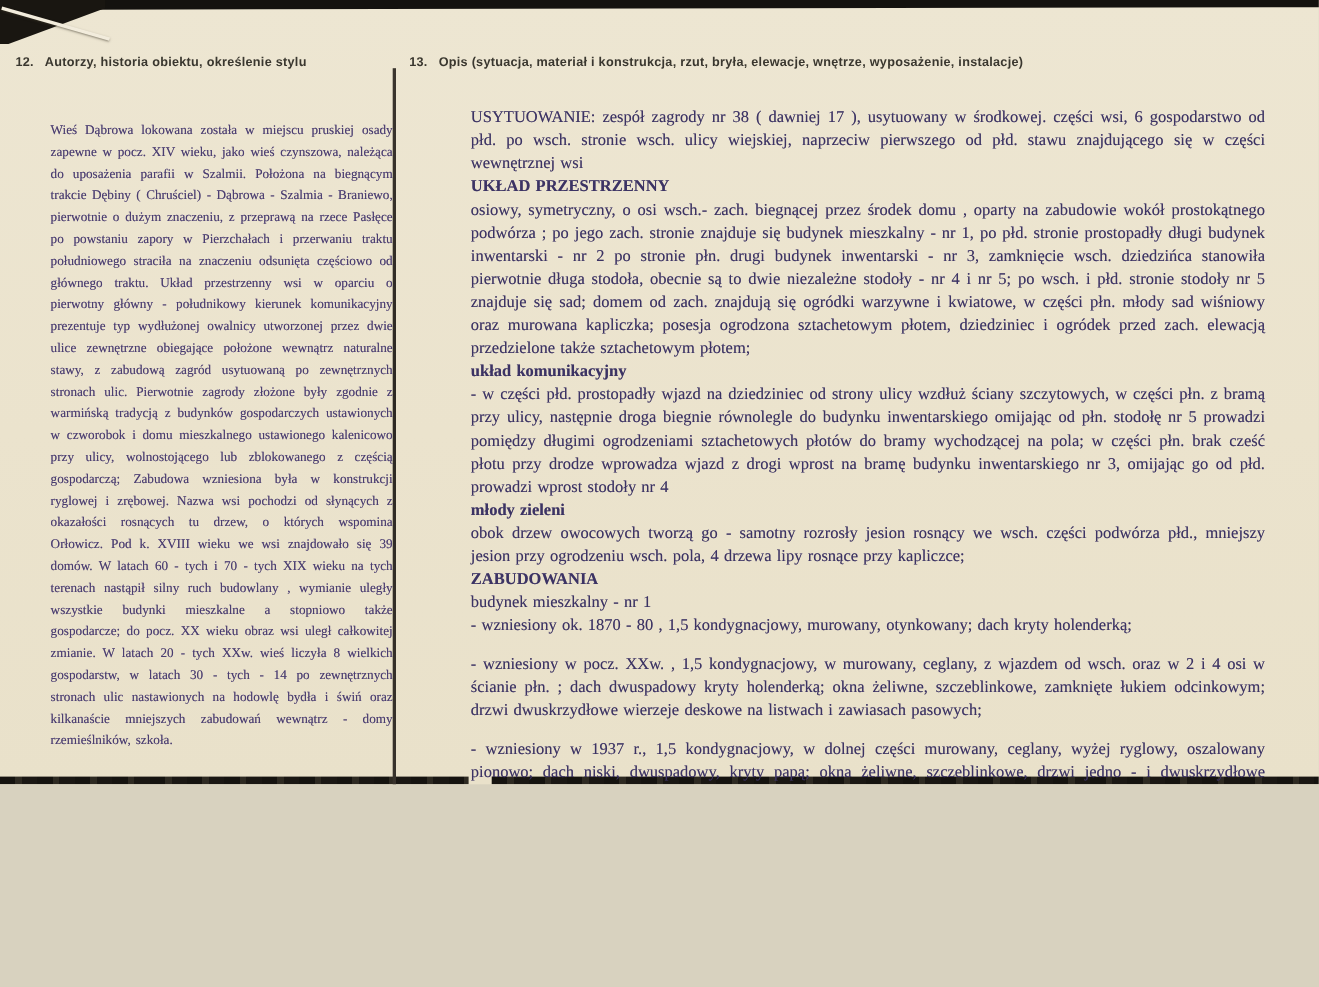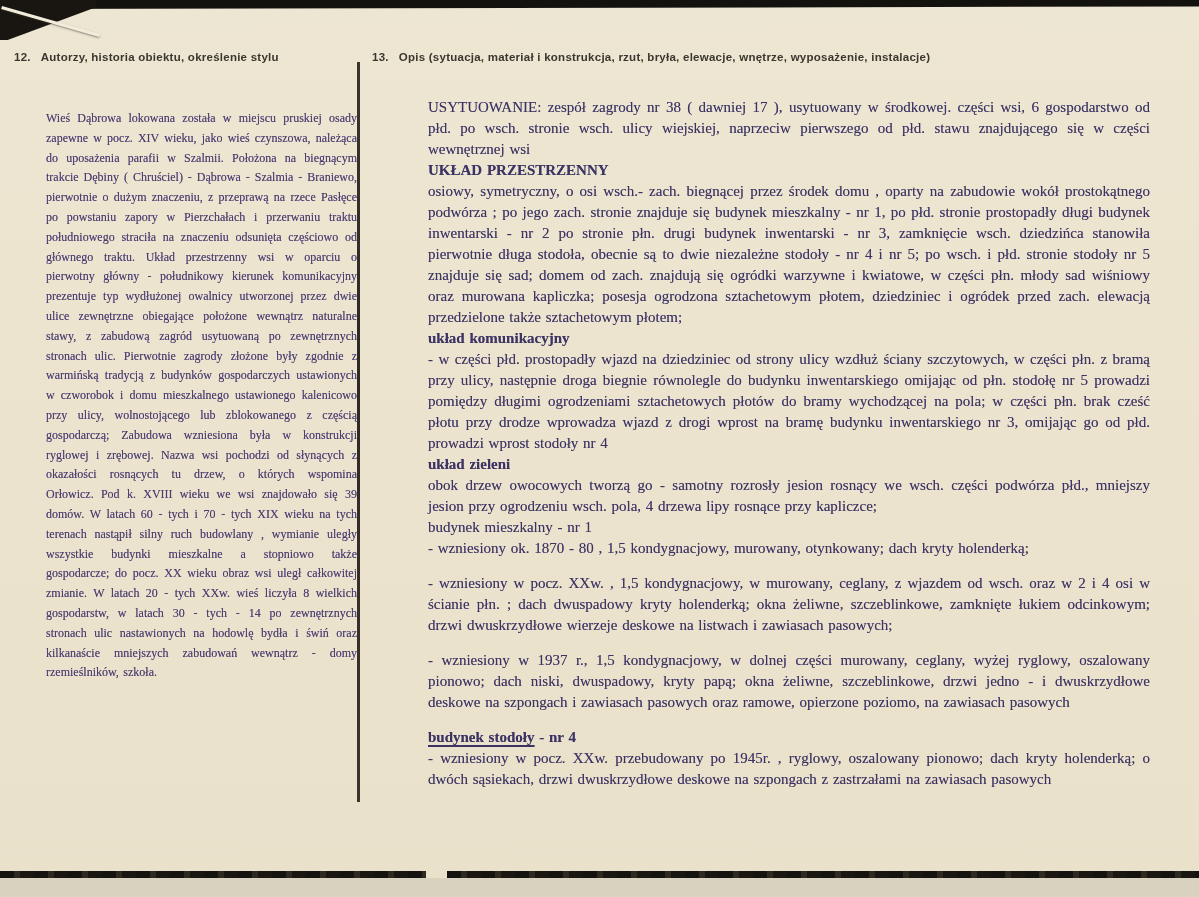--- a/index.html
+++ b/index.html
@@ -3,21 +3,21 @@
 <meta charset="utf-8">
 <style>
   html,body{margin:0;padding:0;}
   body{
     width:1199px;height:897px;
     background:#d8d2bf;
     font-family:"Liberation Serif", serif;
     overflow:hidden;
   }
   .page{
-    position:relative;width:1199px;height:878px;
+    position:relative;width:1199px;height:713px;
     background:linear-gradient(180deg,#ede6d2 0%,#ebe3cd 55%,#e9e1ca 100%);
     overflow:hidden;
   }
 
   
   .scan-top{
     position:absolute;top:0;left:0;width:1202px;height:9px;
     background:#14120f;transform:skewY(-0.12deg);transform-origin:left top;
   }
   .corner-black{
@@ -113,25 +113,26 @@
       <p class="heading">UKŁAD PRZESTRZENNY</p>
       <p>osiowy, symetryczny, o osi wsch.- zach. biegnącej przez środek domu , oparty na zabudowie wokół prostokątnego podwórza ; po jego zach. stronie znajduje się budynek mieszkalny - nr 1, po płd. stronie prostopadły długi budynek inwentarski - nr 2 po stronie płn. drugi budynek inwentarski - nr 3, zamknięcie wsch. dziedzińca stanowiła pierwotnie długa stodoła, obecnie są to dwie niezależne stodoły - nr 4 i nr 5; po wsch. i płd. stronie stodoły nr 5 znajduje się sad; domem od zach. znajdują się ogródki warzywne i kwiatowe, w części płn. młody sad wiśniowy oraz murowana kapliczka; posesja ogrodzona sztachetowym płotem, dziedziniec i ogródek przed zach. elewacją przedzielone także sztachetowym płotem;</p>
     </div>
 
     <div class="section">
       <p class="heading">układ komunikacyjny</p>
       <p>- w części płd. prostopadły wjazd na dziedziniec od strony ulicy wzdłuż ściany szczytowych, w części płn. z bramą przy ulicy, następnie droga biegnie równolegle do budynku inwentarskiego omijając od płn. stodołę nr 5 prowadzi pomiędzy długimi ogrodzeniami sztachetowych płotów do bramy wychodzącej na pola; w części płn. brak cześć płotu przy drodze wprowadza wjazd z drogi wprost na bramę budynku inwentarskiego nr 3, omijając go od płd. prowadzi wprost stodoły nr 4</p>
     </div>
 
     <div class="section">
-      <p class="heading">układ zieleni</p>
+      <p class="heading">młody zieleni</p>
       <p>obok drzew owocowych tworzą go - samotny rozrosły jesion rosnący we wsch. części podwórza płd., mniejszy jesion przy ogrodzeniu wsch. pola, 4 drzewa lipy rosnące przy kapliczce;</p>
     </div>
 
     <div class="section">
+      <p class="heading">ZABUDOWANIA</p>
 
       <div>
         <p><span class="bname">budynek mieszkalny</span><span class="bsuffix"> - nr 1</span></p>
         <p>- wzniesiony ok. 1870 - 80 , 1,5 kondygnacjowy, murowany, otynkowany; dach kryty holenderką;</p>
       </div>
 
       <div class="building">
         <p>- wzniesiony w pocz. XXw. , 1,5 kondygnacjowy, w murowany, ceglany, z wjazdem od wsch. oraz w 2 i 4 osi w ścianie płn. ; dach dwuspadowy kryty holenderką; okna żeliwne, szczeblinkowe, zamknięte łukiem odcinkowym; drzwi dwuskrzydłowe wierzeje deskowe na listwach i zawiasach pasowych;</p>
       </div>
 

